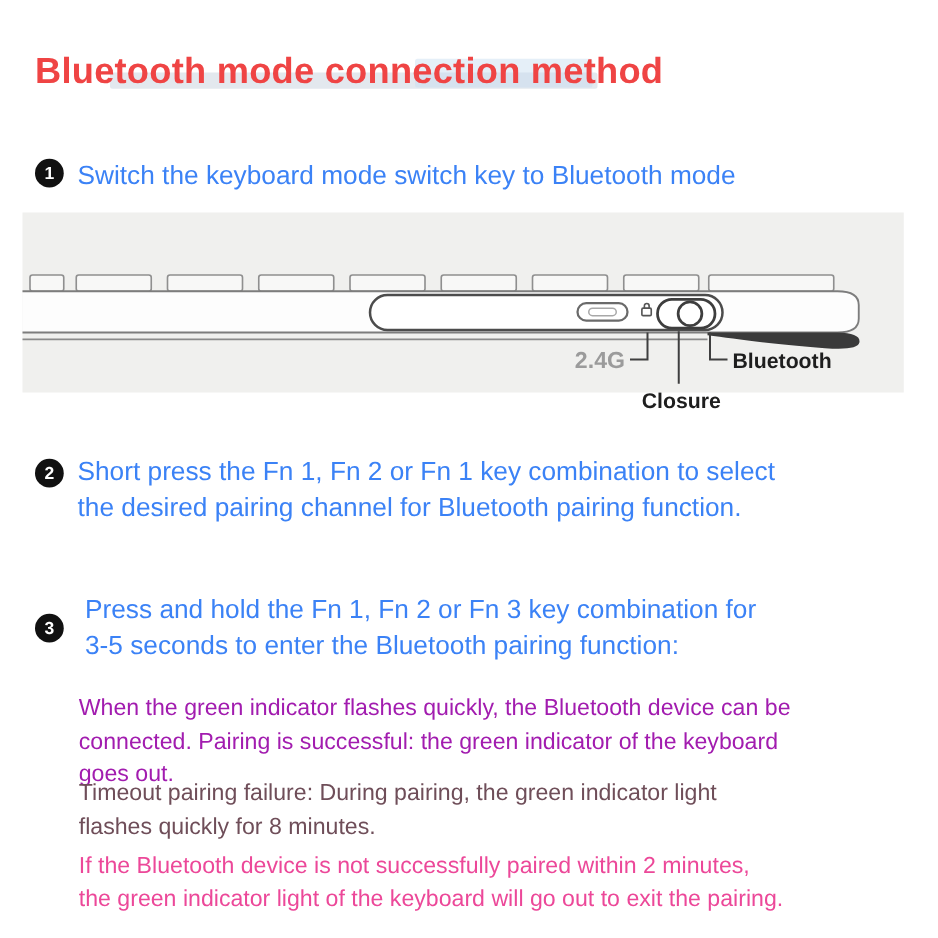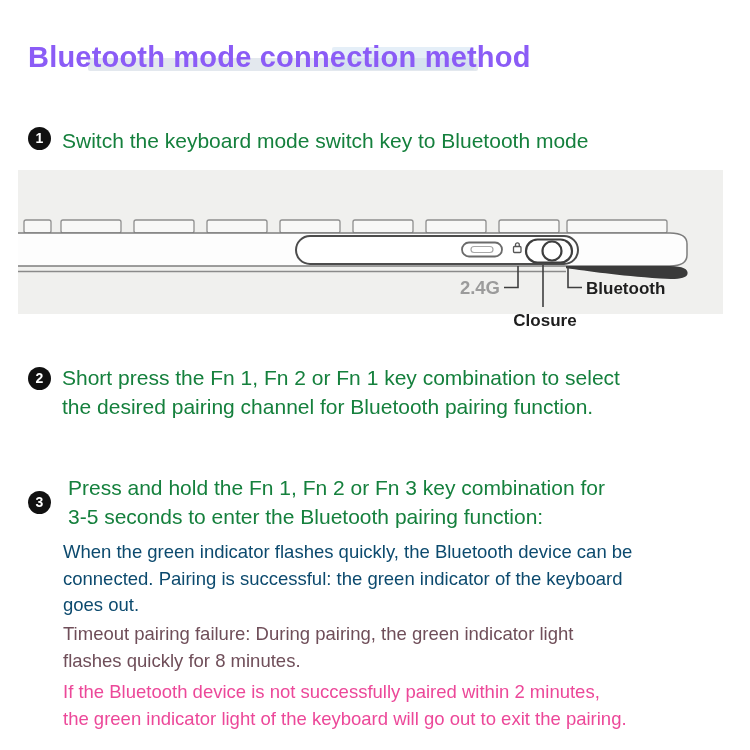--- a/index.html
+++ b/index.html
@@ -4,38 +4,38 @@
 <style>
   html,body{margin:0;padding:0;background:#ffffff;}
   body{
     width:750px;height:750px;position:relative;overflow:hidden;
     font-family:"Liberation Sans", sans-serif;
     -webkit-font-smoothing:antialiased;
   }
   .abs{position:absolute;}
   .page-title{
     left:28px;top:41px;
-    font-size:29px;font-weight:700;color:#8b5cf6;letter-spacing:.2px;
+    font-size:29px;font-weight:700;color:#ef4444;letter-spacing:.2px;
     z-index:2;
   }
   .hl{z-index:1;border-radius:2px;}
   .hl1{left:88px;top:58px;width:390px;height:13px;background:rgba(204,214,224,.55);}
   .hl2{left:332px;top:47px;width:142px;height:23px;background:rgba(198,220,240,.45);}
   .badge{
     width:23px;height:23px;border-radius:50%;background:#111111;color:#ffffff;
     font-size:14px;font-weight:700;line-height:23px;text-align:center;
   }
   .step-text{
-    font-size:21px;line-height:29px;font-weight:500;color:#15803d;
+    font-size:21px;line-height:29px;font-weight:500;color:#3b82f6;
     white-space:pre-line;
   }
   .note{
     font-size:18.5px;line-height:26.5px;white-space:pre-line;
   }
-  .note-success{color:#0c4a6e;}
+  .note-success{color:#a21caf;margin-top:14px;}
   .note-timeout{color:#6f4e59;}
   .note-exit{color:#ec4899;}
   .figure{
     left:18px;top:170px;width:705px;height:144px;background:#f0f0ee;
   }
   .figure svg{display:block;width:705px;height:170px;}
 </style>
 </head>
 <body>
 

